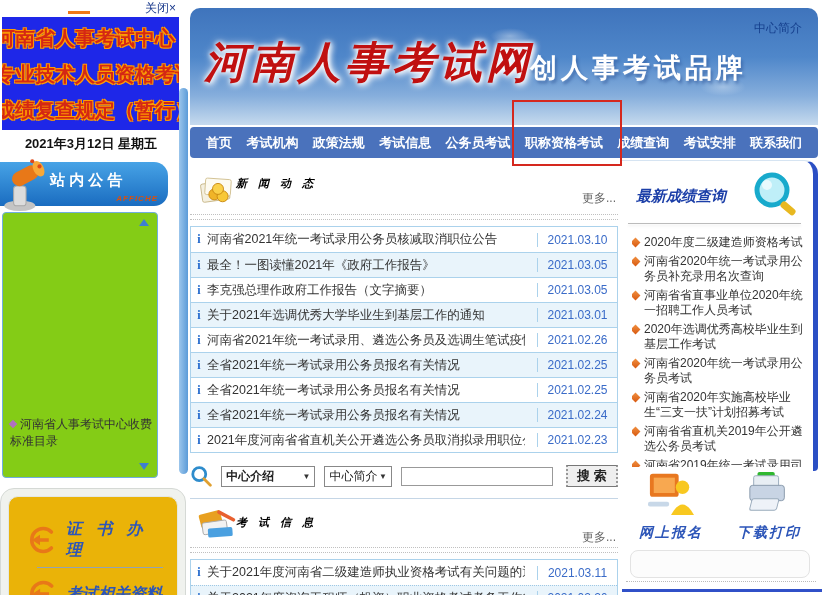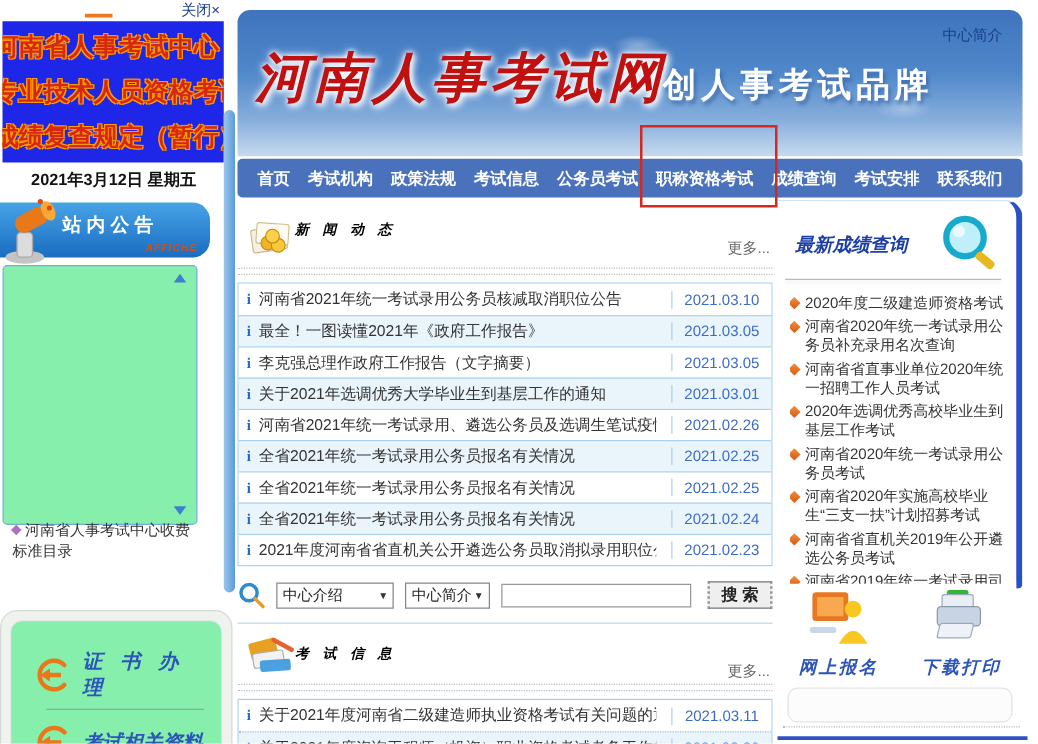--- a/index.html
+++ b/index.html
@@ -15,29 +15,29 @@
   .popup-date { position:absolute; left:0; top:135px; width:182px; text-align:center; font-size:13px; font-weight:bold; color:#111; }
 
   .vstrip { position:absolute; left:179px; top:88px; width:9px; height:386px; background:linear-gradient(90deg,#9CC6EC,#5B9BD8); border-radius:5px; }
 
   
   .announce-banner { position:absolute; left:0; top:162px; width:168px; height:44px; border-radius:0 14px 14px 0;
       background:linear-gradient(180deg,#47A3E6,#1A6CC0); }
   .announce-banner .t { padding:9px 0 0 50px; font-size:15px; font-weight:bold; color:#fff; }
   .announce-banner .s { position:absolute; right:10px; bottom:3px; font-size:8px; font-weight:bold; font-style:italic; color:#D85010; letter-spacing:1px; }
   .megaphone { position:absolute; left:0; top:155px; width:50px; height:58px; z-index:3; }
-  .announce-panel { position:absolute; left:2px; top:212px; width:156px; height:208px; background:#86efac; border:1px solid #70AEE0; border-radius:4px; }
+  .announce-panel { position:absolute; left:2px; top:212px; width:156px; height:266px; background:#84cc16; border:1px solid #70AEE0; border-radius:4px; }
   .tri-up { position:absolute; top:6px; right:8px; width:0; height:0; border-left:5px solid transparent; border-right:5px solid transparent; border-bottom:7px solid #3E7FD0; }
   .tri-down { position:absolute; bottom:7px; right:8px; width:0; height:0; border-left:5px solid transparent; border-right:5px solid transparent; border-top:7px solid #3E7FD0; }
   .announce-item { position:absolute; top:203px; left:7px; right:3px; font-size:12px; line-height:17px; color:#333; }
   .dia { display:inline-block; width:6px; height:6px; background:#B070C0; transform:rotate(45deg); margin:0 4px 1px 0; }
 
   
   .left-bottom { position:absolute; left:0; top:488px; width:186px; height:110px; background:#F0F2EE; border:1px solid #D5D9D5; border-radius:14px 14px 0 0; }
-  .left-bottom .inner { margin:7px 7px 0 7px; height:100px; background:#86efac; border:1px solid #E4E8E4; border-radius:10px 10px 0 0; }
+  .left-bottom .inner { margin:7px 7px 0 7px; height:100px; background:#eab308; border:1px solid #E4E8E4; border-radius:10px 10px 0 0; }
   .cert-row { display:flex; align-items:center; gap:9px; padding-left:16px; margin-top:22px; }
   .cert-row.second { margin-top:10px; }
   .cert-label { font-size:16px; font-weight:bold; font-style:italic; color:#2C55B8; }
   .cert-sep { margin:6px 14px 0 28px; border-bottom:1px solid #93A3B3; }
 
   
   .banner { position:absolute; left:190px; top:8px; width:628px; height:117px; border-radius:10px 10px 0 0;
       background:linear-gradient(180deg,#3F74BC 0%,#4F87CA 42%,#86AEDC 75%,#C6DAEE 100%); overflow:hidden; }
   .banner .drop1 { position:absolute; left:300px; top:20px; width:40px; height:16px; border-radius:50%; background:radial-gradient(ellipse, rgba(255,255,255,.35), rgba(255,255,255,0) 70%); }
   .banner .drop2 { position:absolute; left:510px; top:70px; width:46px; height:18px; border-radius:50%; background:radial-gradient(ellipse, rgba(255,255,255,.3), rgba(255,255,255,0) 70%); }
@@ -65,21 +65,21 @@
   .nrow + .nrow { border-top:1px solid #ABD2EC; }
   .nrow:nth-child(even) { background:#E9F4FB; }
   .nrow .bl { width:16px; text-align:center; color:#2268CC; font-weight:bold; font-size:12px; font-family:"Liberation Serif", serif; }
   .nrow .tt { flex:1; font-size:12.5px; color:#333; white-space:nowrap; overflow:hidden; cursor:pointer; }
   .nrow .dt { width:80px; border-left:1px solid #ABD2EC; text-align:center; font-size:12px; color:#3A6BC8;margin-left:12px; }
   .exam-table .nrow + .nrow { border-top:1px dotted #9FC8E4; }
 
   .search-row { margin-top:9px; height:28px; display:flex; align-items:center; gap:9px; }
   .fsel { height:21px; border:1px solid #888; background:#fff; display:flex; align-items:center; justify-content:space-between; padding:0 4px; font-size:12px; color:#222; cursor:pointer; }
   .fsel .car { font-size:8px; color:#333; }
-  .s1 { width:101px; } .s2 { width:72px; }
+  .s1 { width:101px;font-weight:bold; } .s2 { width:72px; }
   .search-input { width:152px; height:19px; border:1px solid #999; font-size:12px; padding:0 3px; }
   .search-btn { width:56px; height:22px; margin-left:4px; background:#EFEFEF; border:1px solid #777; border-left:2px dotted #999; border-right:2px dotted #999; font-size:13px; font-weight:bold; color:#222; cursor:pointer; font-family:"Liberation Sans",sans-serif; }
   .hline { margin-top:8px; border-top:1px solid #C5D6E6; }
 
   
   .results { position:absolute; left:622px; top:160px; width:196px; height:311px; background:#fff;
       border-right:5px solid #2B4FC4; border-top:1px solid #D6E4F2; border-radius:0 14px 4px 0; overflow:hidden; }
   .results .title { position:absolute; left:14px; top:26px; font-size:15px; font-weight:bold; font-style:italic; color:#1C3FA8; }
   .results .mag { position:absolute; right:10px; top:8px; }
   .results .sep { position:absolute; top:62px; left:6px; right:12px; border-bottom:1px solid #BBB; box-shadow:0 2px 3px rgba(0,0,0,.10); }

